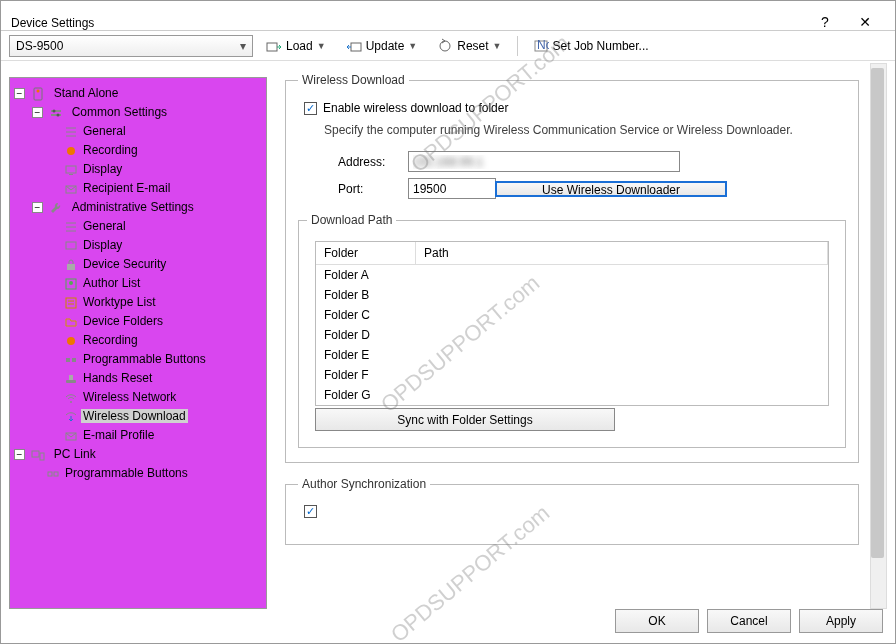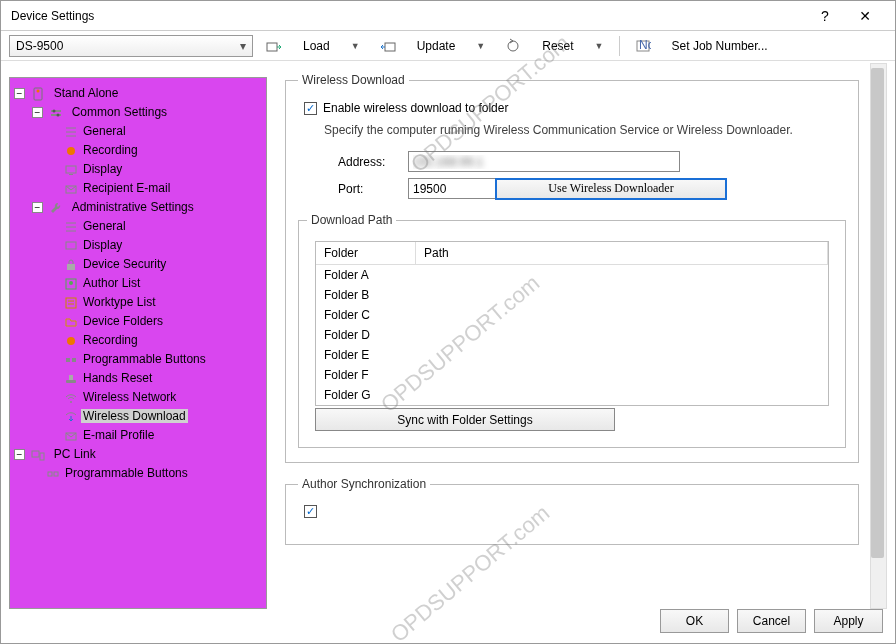--- a/index.html
+++ b/index.html
@@ -1,23 +1,23 @@
 <!DOCTYPE html>
 <html><head>
 <meta charset="utf-8">
 <style>
 * { box-sizing: border-box; margin: 0; padding: 0; font-family: "Segoe UI", Tahoma, sans-serif; font-size: 12px; }
 body { background: #fff; width: 896px; height: 644px; overflow: hidden; position: relative; border: 1px solid #999; }
-.title-bar { height: 30px; background: #fff; display: flex; align-items: center; padding: 0 10px; border-bottom: 1px solid #ccc; }
+.title-bar { height: 30px; background: #fff; display: flex; align-items: flex-end; padding: 0 10px; border-bottom: 1px solid #ccc; }
 .title-bar .title { flex: 1; font-size: 12px; }
 .title-bar .ctl { width: 40px; text-align: center; font-size: 14px; cursor: pointer; }
 .toolbar-row { height: 30px; display: flex; align-items: center; gap: 6px; padding: 4px 8px; border-bottom: 1px solid #ddd; }
 .device-select { width: 244px; height: 22px; border: 1px solid #999; background: linear-gradient(#fff,#eee); display: flex; align-items: center; padding: 0 6px; position: relative; text-align: center; }
 .device-select::after { content: "▾"; position: absolute; right: 6px; color: #555; }
-.tool-btn { height: 22px; padding: 0 6px; display: flex; align-items: center; gap: 21px; cursor: pointer; border: 1px solid transparent; }
+.tool-btn { height: 22px; padding: 0 6px; display: flex; align-items: center; gap: 4px; cursor: pointer; border: 1px solid transparent; }
 .tool-btn .drop { font-size: 9px; color: #555; }
 .tool-btn .ico { width: 16px; height: 16px; display:inline-flex; align-items:center; justify-content:center; }
 .sep { width: 1px; height: 20px; background: #ccc; margin: 0 2px; }
 .main-area { display: flex; height: 550px; }
 .tree-pane { width: 258px; border: 1px solid #999; margin: 16px 2px 2px 8px; padding: 6px 2px; overflow: auto; background: #d946ef; }
 .tree ul { list-style: none; padding-left: 18px; }
 .tree > ul { padding-left: 2px; }
 .tree li { line-height: 19px; white-space: nowrap; position: relative; }
 .exp { display:inline-block; width: 11px; height: 11px; border: 1px solid #888; text-align: center; line-height: 9px; font-size: 10px; margin-right: 2px; cursor: pointer; background: #fff; }
 .noexp { display:inline-block; width:13px; }
@@ -32,33 +32,33 @@
 legend { padding: 0 4px; color: #333; }
 .chk-row { display: flex; align-items: center; gap: 6px; margin: 4px 0 8px 6px; }
 .chk { width: 13px; height: 13px; border: 1px solid #555; display: inline-flex; align-items: center; justify-content: center; color: #0066cc; font-size: 11px; cursor: pointer; }
 .desc { margin: 0 0 14px 26px; color: #404040; }
 .form-row { display: flex; align-items: center; margin: 6px 0 6px 40px; }
 .form-row .lbl { width: 70px; }
 .text-input { height: 21px; border: 1px solid #888; padding: 0 4px; background: #fff; }
 .text-input.addr { width: 272px; }
 .text-input.port { width: 88px; }
 .blur { color: transparent; text-shadow: 0 0 6px rgba(0,0,0,.6); }
-.btn { height: 20px; border: 1px solid #888; background: linear-gradient(#f8f8f8,#e8e8e8); cursor: pointer; padding: 0 26px; font-family: Liberation Serif, serif; }
+.btn { height: 14px; border: 1px solid #888; background: linear-gradient(#f8f8f8,#e8e8e8); cursor: pointer; padding: 0 26px; }
 .btn.focus { border: 1px solid #1a6fd6; outline: 1px solid #1a6fd6; }
 .btn.wide { width: 230px; }
 .path-table { border: 1px solid #bbb; margin: 6px 8px 2px 8px; }
 .path-table .hdr { display: flex; border-bottom: 1px solid #ddd; background: #fff; }
 .path-table .hdr div { padding: 4px 8px; border-right: 1px solid #ddd; }
 .path-table .body div.row { display: flex; }
 .path-table .body .cell { padding: 3px 8px; }
 .col-folder { width: 100px; }
 .col-path { flex: 1; }
 .sync-btn { width: 300px; height: 23px; margin: 0 0 4px 8px; border: 1px solid #888; background: linear-gradient(#f8f8f8,#e8e8e8); }
 .dialog-buttons { position: absolute; bottom: 10px; right: 12px; display: flex; gap: 8px; }
-.dlg-btn { width: 69px; height: 24px; border: 1px solid #999; background: linear-gradient(#f8f8f8,#e8e8e8); cursor: pointer; }
+.dlg-btn { width: 84px; height: 24px; border: 1px solid #999; background: linear-gradient(#f8f8f8,#e8e8e8); cursor: pointer; }
 .watermark { position: absolute; color: rgba(120,120,120,.35); font-size: 22px; font-weight: 500; transform: rotate(-40deg); pointer-events: none; }
 </style>
 </head>
 <body>
 
 <div class="title-bar">
   <span class="title">Device Settings</span>
   <span class="ctl">?</span>
   <span class="ctl">✕</span>
 </div>

